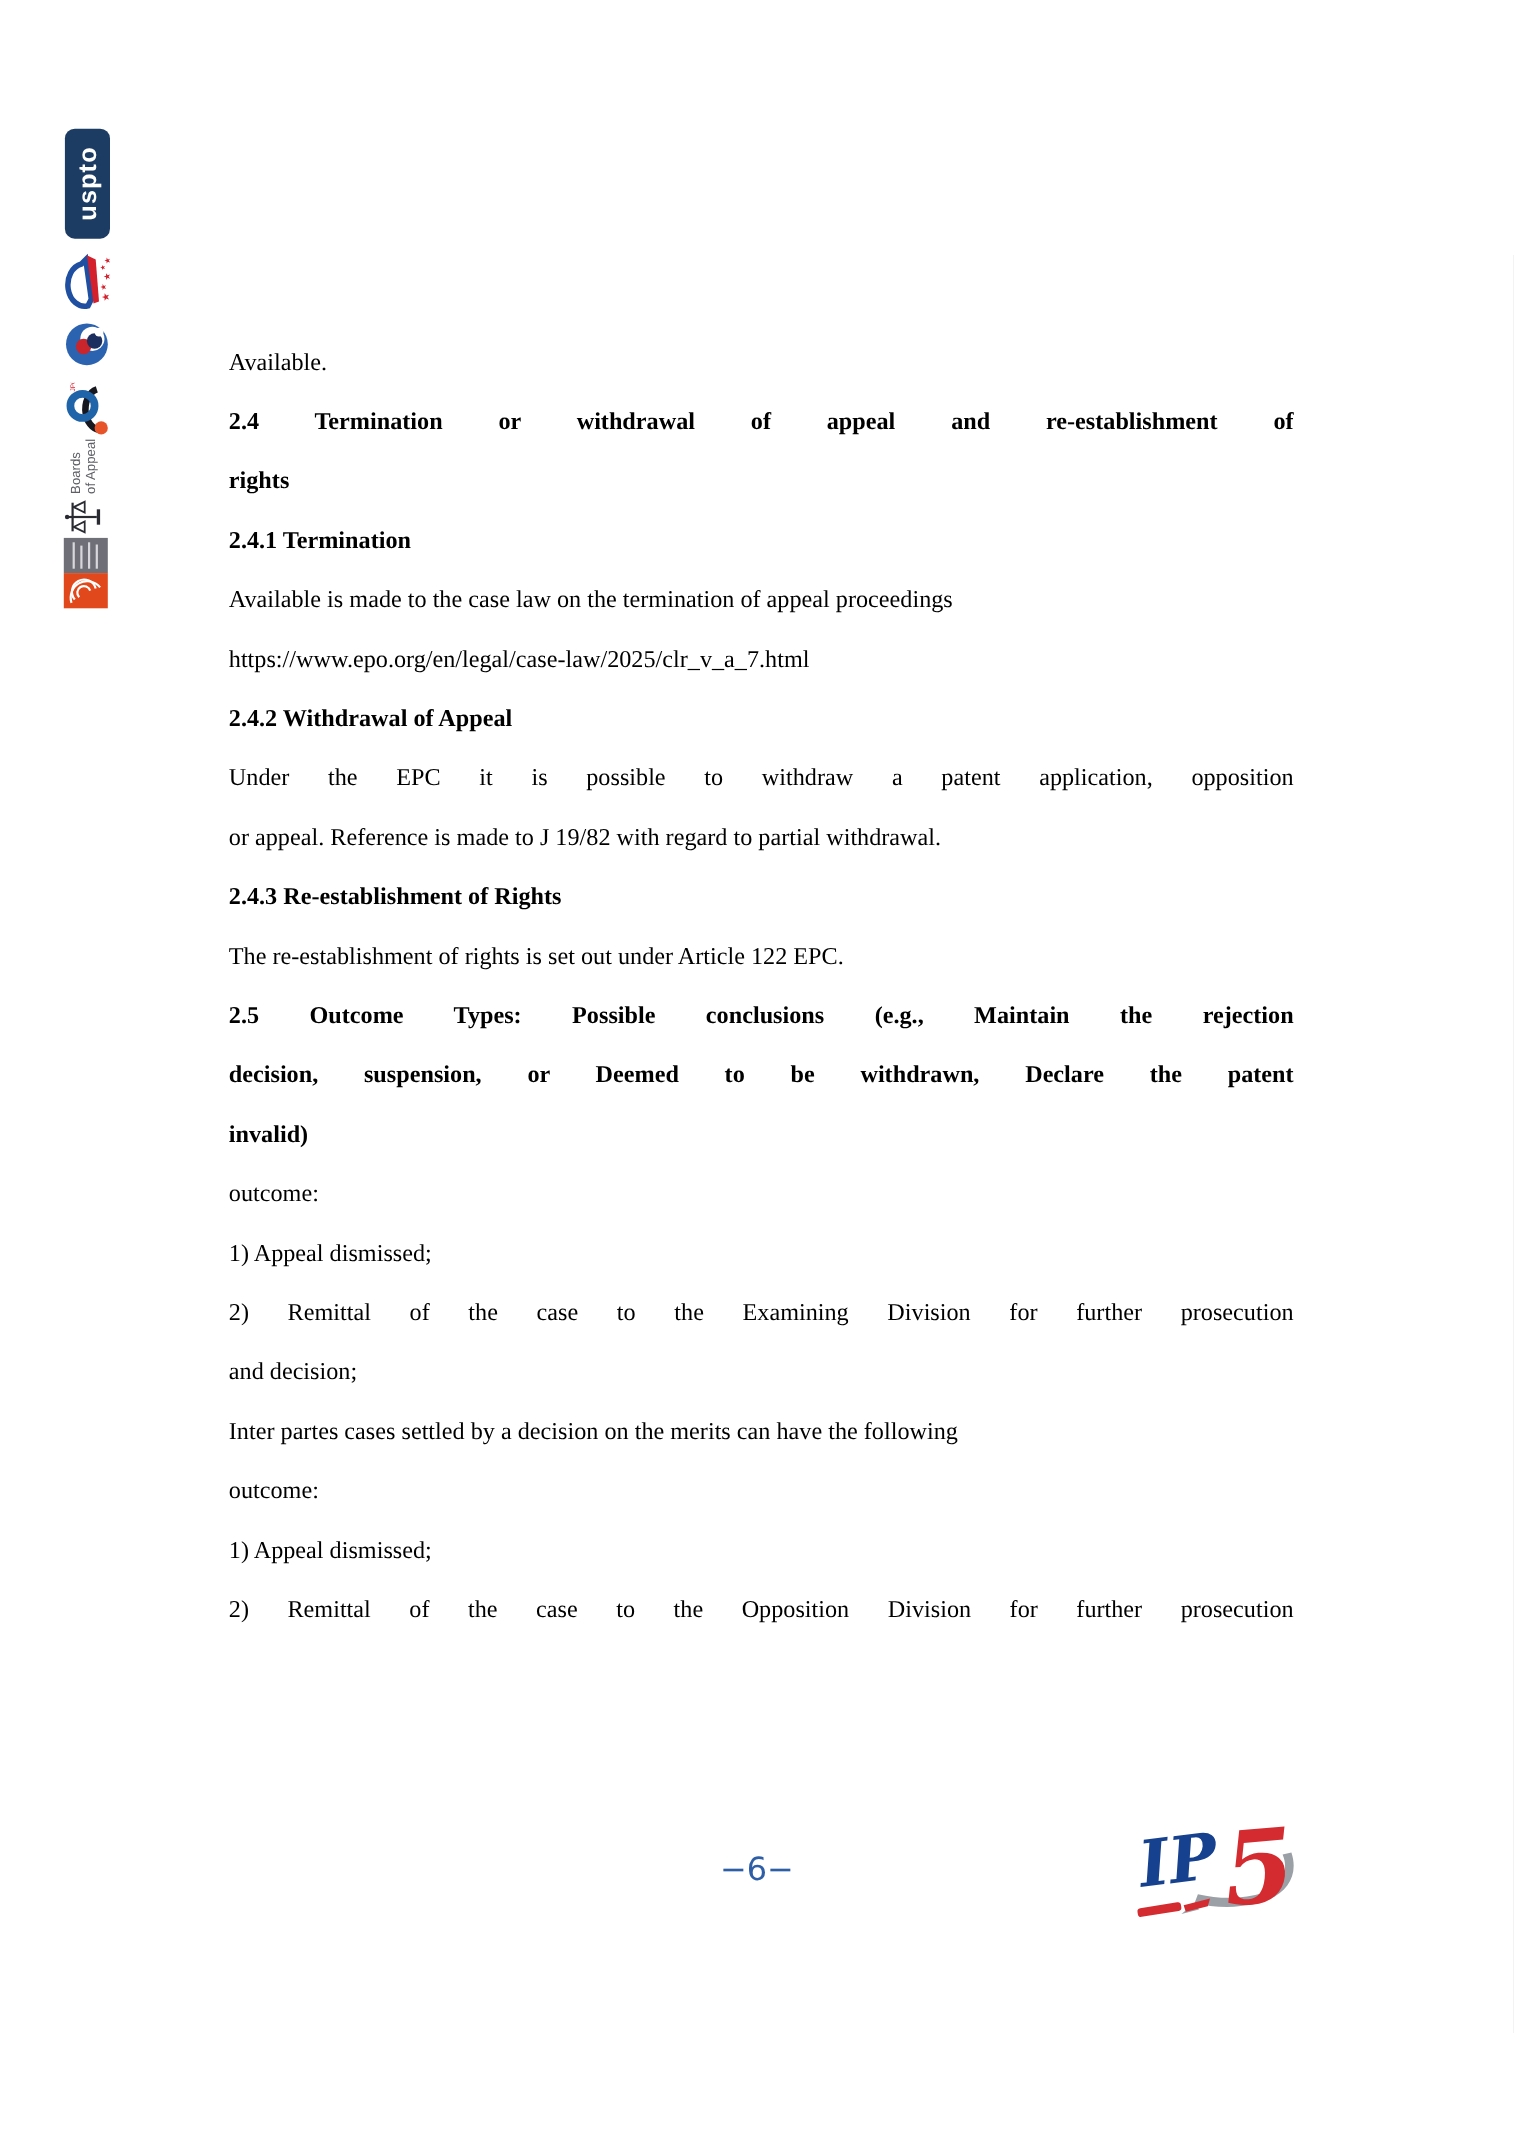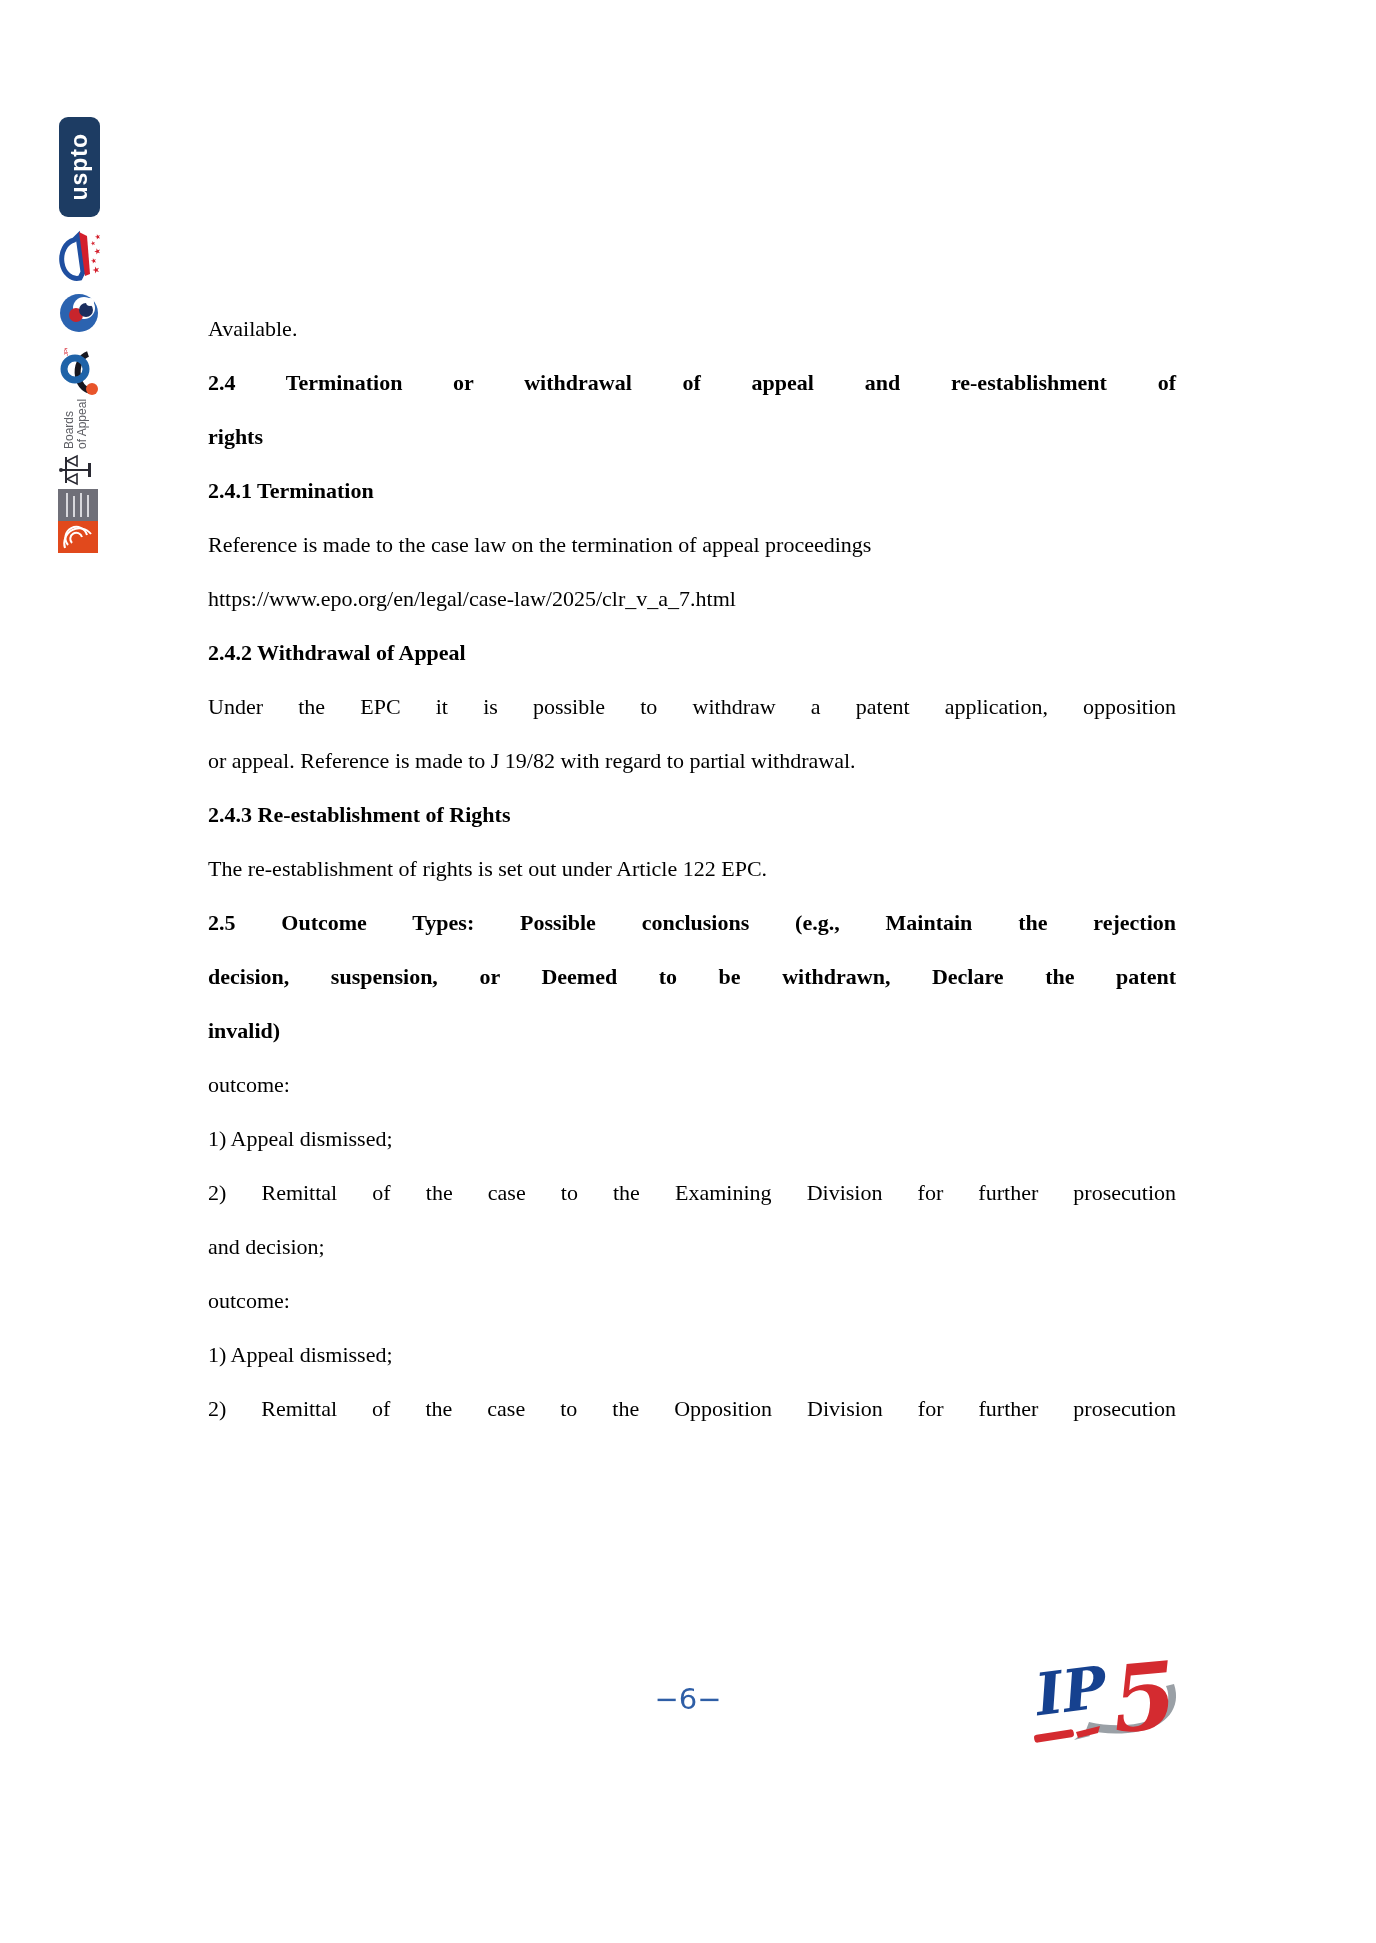--- a/index.html
+++ b/index.html
@@ -118,34 +118,35 @@
         </svg>
       </div>
     </div>
   </aside>
 
   <main class="doc">
       <div class="line">Available.</div>
       <div class="line b s">2.4 Termination or withdrawal of appeal and re-establishment of</div>
       <div class="line b">rights</div>
       <div class="line b">2.4.1 Termination</div>
-      <div class="line">Reference is made to the case law on the termination of appeal proceedings</div>
+      <div class="line">Available is made to the case law on the termination of appeal proceedings</div>
       <div class="line">https://www.epo.org/en/legal/case-law/2025/clr_v_a_7.html</div>
       <div class="line b">2.4.2 Withdrawal of Appeal</div>
       <div class="line s">Under the EPC it is possible to withdraw a patent application, opposition</div>
       <div class="line">or appeal. Reference is made to J 19/82 with regard to partial withdrawal.</div>
       <div class="line b">2.4.3 Re-establishment of Rights</div>
       <div class="line">The re-establishment of rights is set out under Article 122 EPC.</div>
       <div class="line b s">2.5 Outcome Types: Possible conclusions (e.g., Maintain the rejection</div>
       <div class="line b s">decision, suspension, or Deemed to be withdrawn, Declare the patent</div>
       <div class="line b">invalid)</div>
       <div class="line">outcome:</div>
       <div class="line">1) Appeal dismissed;</div>
       <div class="line s">2) Remittal of the case to the Examining Division for further prosecution</div>
       <div class="line">and decision;</div>
+      <div class="line">Inter partes cases settled by a decision on the merits can have the following</div>
       <div class="line">outcome:</div>
       <div class="line">1) Appeal dismissed;</div>
       <div class="line s">2) Remittal of the case to the Opposition Division for further prosecution</div>
     </main>
 
   <div class="pagenum">−6−</div>
 
   <div class="ip5">
     <svg width="152" height="115" viewBox="0 0 152 115">
       <path d="M144,44 C152,68 136,86 110,91 C92,95 72,94 56,90 L59,82 C80,87 102,86 118,81 C136,75 142,60 136,46 Z" fill="#9aa0a6"></path>

